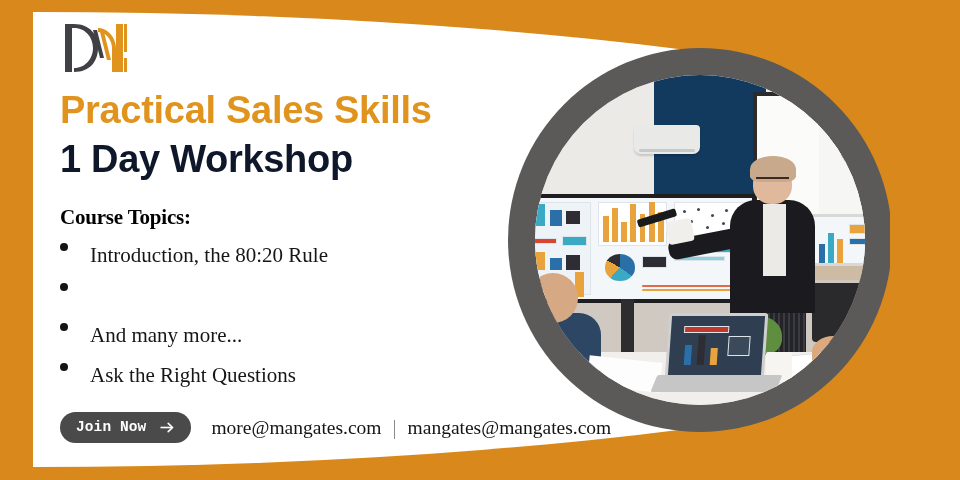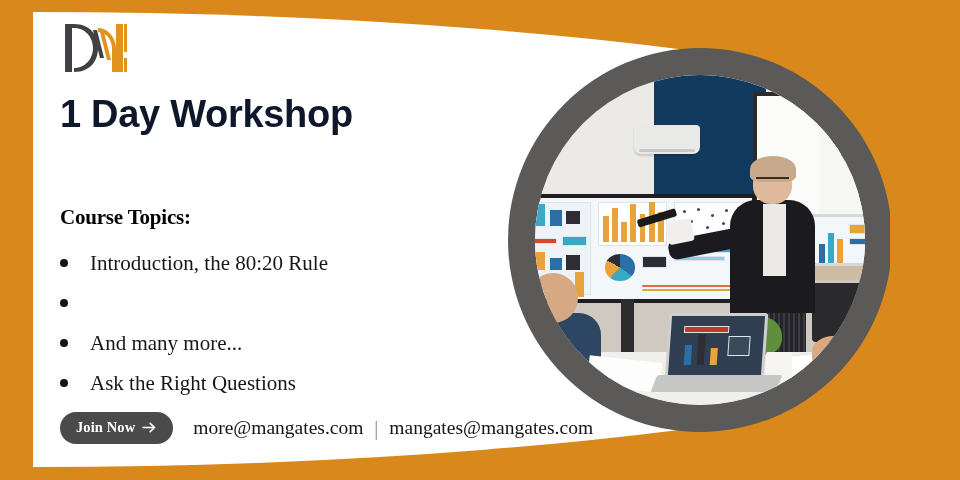--- a/index.html
+++ b/index.html
@@ -56,43 +56,43 @@
     position:absolute; left:60px; top:205px;
     font-family:"Liberation Serif", serif;
     font-size:21px; font-weight:700; color:#000000;
     letter-spacing:-0.2px;
   }
   #topics-list {
     position:absolute; left:60px; top:243px;
     list-style:none;
   }
   #topics-list li {
-    display:flex; align-items:center;
+    display:flex; align-items:flex-start;
     height:40px;
     font-family:"Liberation Serif", serif;
     font-size:21px; color:#161616;
   }
   #topics-list .bullet {
     display:inline-block;
     width:8px; height:8px; border-radius:50%;
     background:#141414; flex:0 0 auto;
     margin-right:22px;
   }
 
   
   #footer-row {
     position:absolute; left:60px; top:412px;
     display:flex; align-items:center;
   }
   #join-now-button {
-    display:inline-flex; align-items:center; gap:7px;
+    display:inline-flex; align-items:center; gap:14px;
     background:#4a4a4a; color:#ffffff;
     border:none; border-radius:20px;
     padding:7px 16px 8px 16px;
-    font-family:Liberation Serif, serif;
+    font-family:Liberation Mono, monospace;
     font-size:14.5px; font-weight:700;
     letter-spacing:0.1px;
     cursor:pointer;
     white-space:nowrap;
     justify-content:center;
   }
   #join-now-button .arrow-ico { display:inline-block; width:15px; height:13px; }
   #contact-block {
     display:flex; align-items:center;
     margin-left:20px;
@@ -226,20 +226,21 @@
 
       <path d="M38 10 C48 10 56 20 56 30 L56 54 L52 54 L52 30 C52 22 46 14 38 14 Z" fill="#e0941e"></path>
       <rect x="56" y="6" width="7" height="48" fill="#e0941e"></rect>
       <rect x="64" y="6" width="3" height="28" fill="#e0941e"></rect>
       <rect x="64" y="40" width="3" height="14" fill="#e0941e"></rect>
       <path d="M40 14 L47 42 L51 42 L44 14 Z" fill="#e0941e"></path>
     </svg>
   </div>
 
   <div id="headline">
+    <div id="title-line-1">Practical Sales Skills</div>
     <div id="title-line-2">1 Day Workshop</div>
   </div>
 
   <div id="topics-heading">Course Topics:</div>
 
   <ul id="topics-list">
     <li>
       <span class="bullet"></span>
       <span>Introduction, the 80:20 Rule</span>
     </li>

